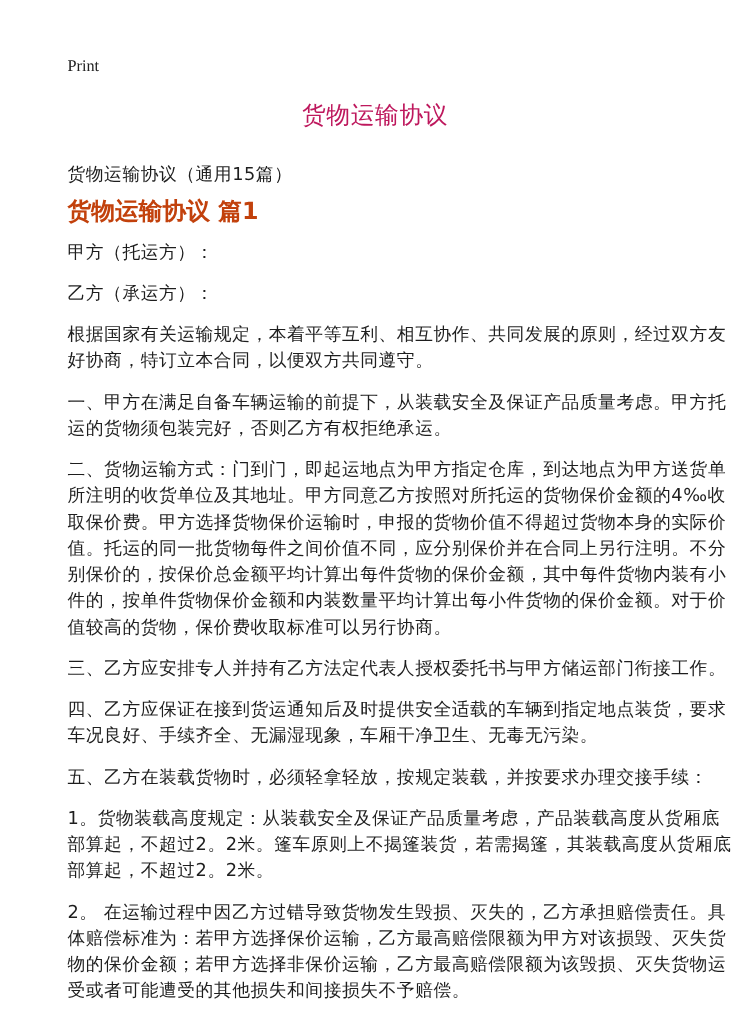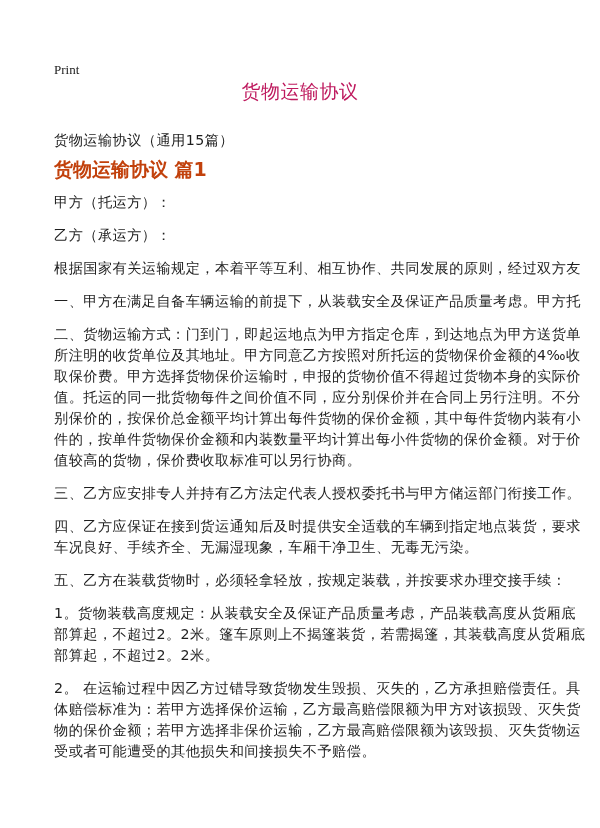--- a/index.html
+++ b/index.html
@@ -19,21 +19,21 @@
       position: absolute;
       left: 0;
       top: 0;
       width: 600px;
       height: 828px;
       background: #ffffff;
     }
     .print-label {
       position: absolute;
       left: 54px;
-      top: 62px;
+      top: 45px;
       font-family: "Liberation Serif", "DejaVu Serif", serif;
       font-size: 13px;
       color: #222;
     }
     .doc-title {
       position: absolute;
       left: 0;
       width: 600px;
       top: 79px;
       text-align: center;
@@ -91,24 +91,26 @@
     <p class="para field-line">
       <span class="ln">甲方（托运方）：</span>
     </p>
 
     <p class="para">
       <span class="ln">乙方（承运方）：</span>
     </p>
 
     <p class="para">
       <span class="ln">根据国家有关运输规定，本着平等互利、相互协作、共同发展的原则，经过双方友</span>
+      <span class="ln">好协商，特订立本合同，以便双方共同遵守。</span>
     </p>
 
     <p class="para">
       <span class="ln">一、甲方在满足自备车辆运输的前提下，从装载安全及保证产品质量考虑。甲方托</span>
+      <span class="ln">运的货物须包装完好，否则乙方有权拒绝承运。</span>
     </p>
 
     <p class="para">
       <span class="ln">二、货物运输方式：门到门，即起运地点为甲方指定仓库，到达地点为甲方送货单</span>
       <span class="ln">所注明的收货单位及其地址。甲方同意乙方按照对所托运的货物保价金额的4‰收</span>
       <span class="ln">取保价费。甲方选择货物保价运输时，申报的货物价值不得超过货物本身的实际价</span>
       <span class="ln">值。托运的同一批货物每件之间价值不同，应分别保价并在合同上另行注明。不分</span>
       <span class="ln">别保价的，按保价总金额平均计算出每件货物的保价金额，其中每件货物内装有小</span>
       <span class="ln">件的，按单件货物保价金额和内装数量平均计算出每小件货物的保价金额。对于价</span>
       <span class="ln">值较高的货物，保价费收取标准可以另行协商。</span>

